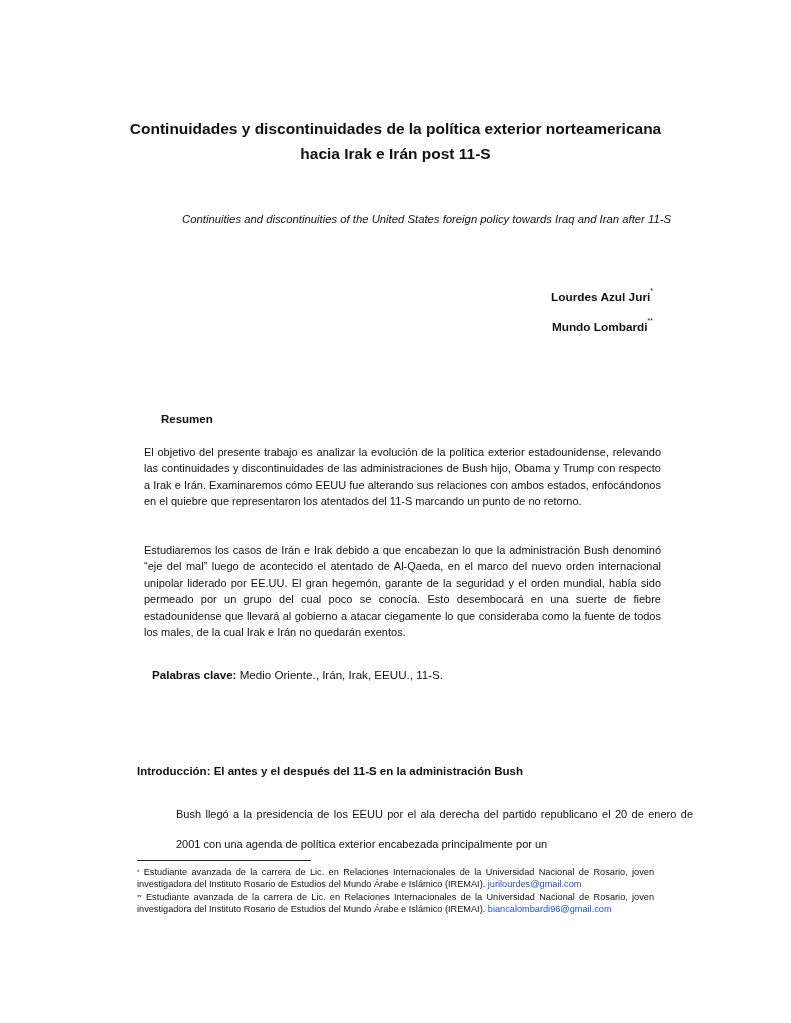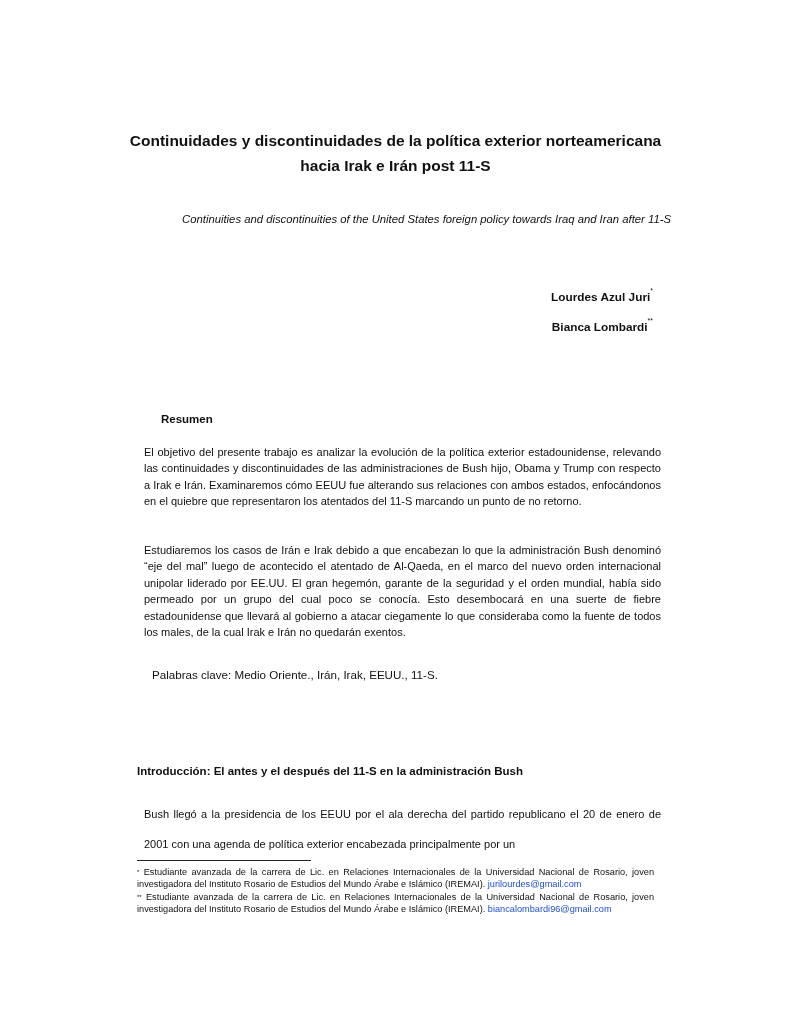--- a/index.html
+++ b/index.html
@@ -1,55 +1,55 @@
 <!DOCTYPE html>
 <html><head>
 <meta charset="utf-8">
 <style>
   html, body { margin: 0; padding: 0; background: #ffffff; }
   body { width: 791px; height: 1023px; position: relative; overflow: hidden;
          font-family: "Liberation Sans", sans-serif; color: #111; }
   .page { position: absolute; left: 0; top: 0; width: 791px; height: 1023px; background: #fff; }
   .title { position: absolute; left: 120px; width: 551px; top: 116px; text-align: center;
-           font-weight: bold; font-size: 15.5px; line-height: 25px; margin-top: 12px; }
+           font-weight: bold; font-size: 15.5px; line-height: 25px; }
   .subtitle { position: absolute; left: 120px; width: 551px; top: 204px; text-align: right;
               font-style: italic; font-size: 11.3px; line-height: 31px; }
   .author { position: absolute; right: 138px; font-weight: bold; font-size: 11.8px; }
   .author sup { font-size: 7px; font-weight: normal; vertical-align: top; position: relative; top: -3px; }
   .a1 { top: 290px; }
   .a2 { top: 320px; }
   .heading { position: absolute; left: 137px; font-weight: bold; font-size: 11.5px; }
   .resumen { top: 413px; padding-left: 24px; }
   .intro { top: 765px; text-align: right; }
   .para { position: absolute; left: 144px; width: 517px; font-size: 11px; line-height: 16.4px;
           text-align: justify; }
   .p1 { top: 444px; }
   .p2 { top: 542px; }
   .keywords { position: absolute; left: 137px; top: 668px; font-size: 11.6px; }
-  .keywords b { font-weight: normal; padding-left: 15px; }
-  .p3 { top: 799px; line-height: 30px; }
+  .keywords b { font-weight: bold; padding-left: 15px; }
+  .p3 { top: 799px; line-height: 30px; margin-left: 32px; }
   .fn-rule { position: absolute; left: 137px; top: 860px; width: 174px; height: 0; border-top: 1px solid #222; }
   .footnotes { position: absolute; left: 137px; top: 866px; width: 517px; font-size: 9.2px; line-height: 12.3px;
                text-align: justify; }
   .footnotes sup { font-size: 6px; vertical-align: top; }
   .fn { margin: 0; }
   a.email { color: #1f4fd1; }
 </style>
 </head>
 <body>
 
 <div class="page">
   <div class="title">Continuidades y discontinuidades de la política exterior norteamericana hacia Irak e Irán post 11-S</div>
   <div class="subtitle">Continuities and discontinuities of the United States foreign policy towards Iraq and Iran after 11-S</div>
 
   <div class="author a1">
     <span>Lourdes Azul Juri</span><sup>*</sup>
   </div>
   <div class="author a2">
-    <span>Bianca Lombardi</span><sup>**</sup>
+    <span>Mundo Lombardi</span><sup>**</sup>
   </div>
 
   <div class="heading resumen">Resumen</div>
   <div class="para p1">El objetivo del presente trabajo es analizar la evolución de la política exterior estadounidense, relevando las continuidades y discontinuidades de las administraciones de Bush hijo, Obama y Trump con respecto a Irak e Irán. Examinaremos cómo EEUU fue alterando sus relaciones con ambos estados, enfocándonos en el quiebre que representaron los atentados del 11-S marcando un punto de no retorno.</div>
   <div class="para p2">Estudiaremos los casos de Irán e Irak  debido a que encabezan lo que la administración Bush denominó “eje del mal” luego de acontecido el atentado de Al-Qaeda, en el marco del nuevo orden internacional unipolar liderado por EE.UU. El gran hegemón, garante de la seguridad y el orden mundial, había sido permeado por un grupo del cual poco se conocía. Esto desembocará en una suerte de fiebre estadounidense que llevará al gobierno a atacar ciegamente lo que consideraba como la fuente de todos los males, de la cual Irak e Irán no quedarán exentos.</div>
 
   <div class="keywords">
     <b>Palabras clave:</b><span> Medio Oriente., Irán, Irak, EEUU., 11-S.</span>
   </div>
 

